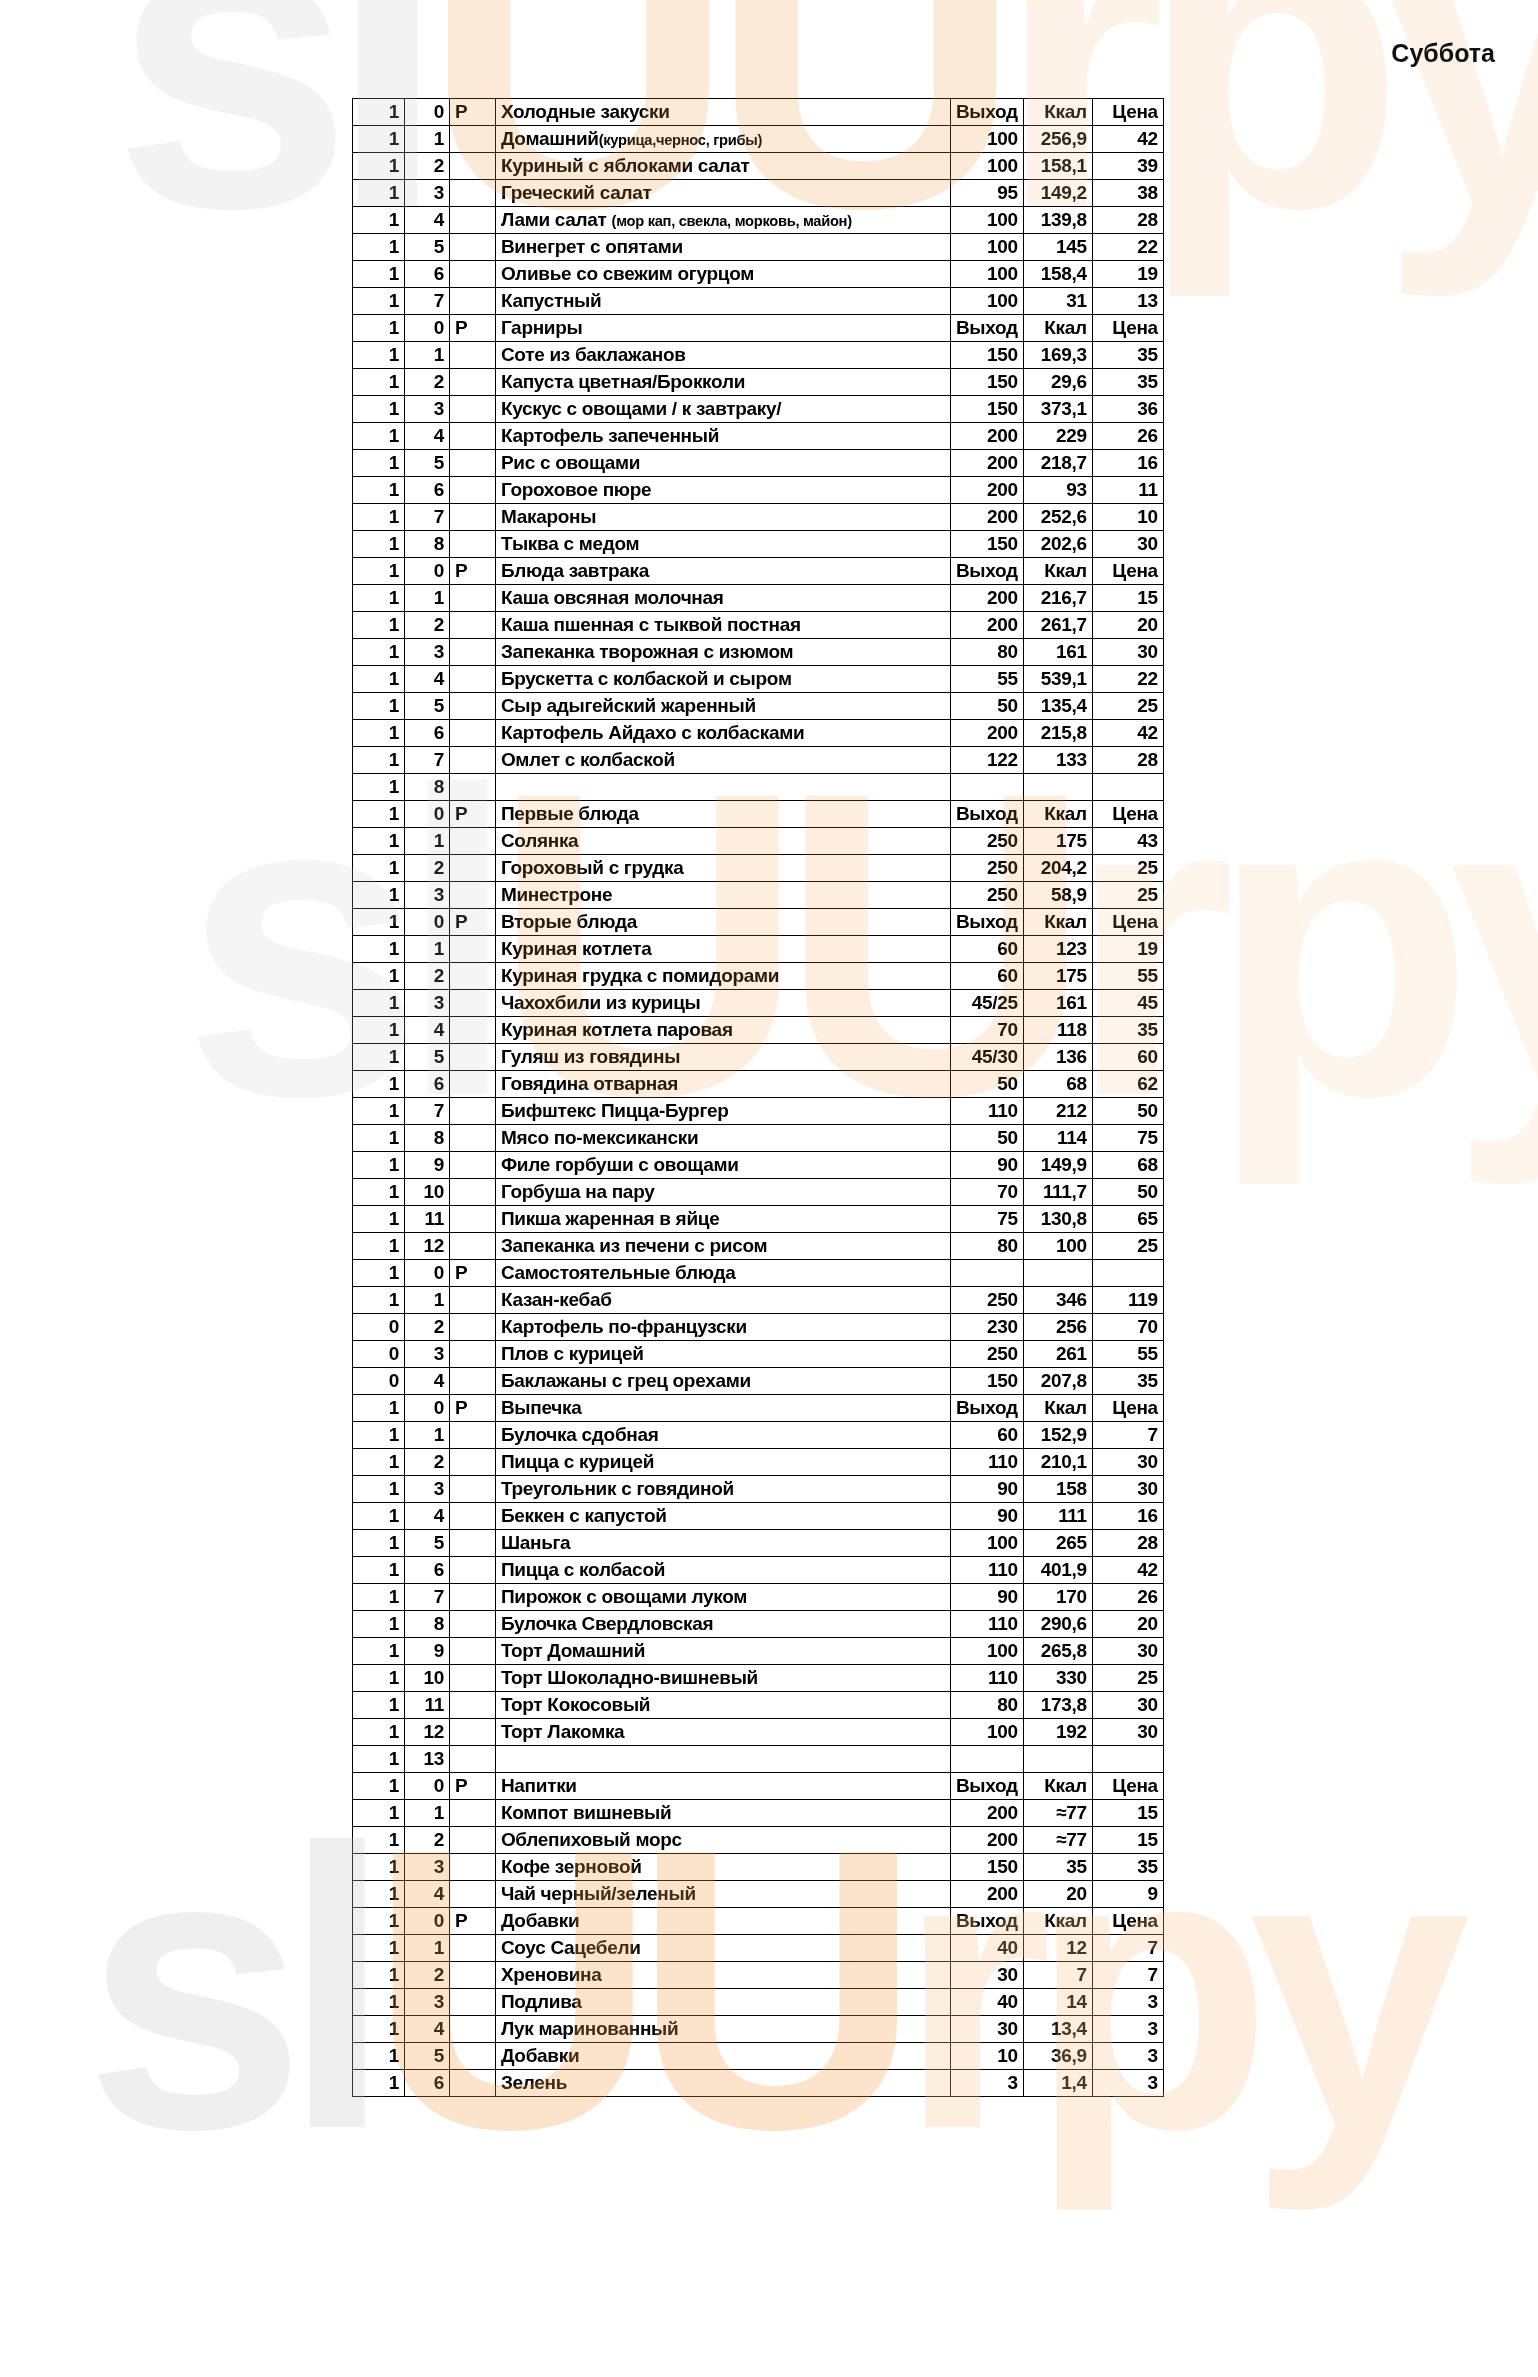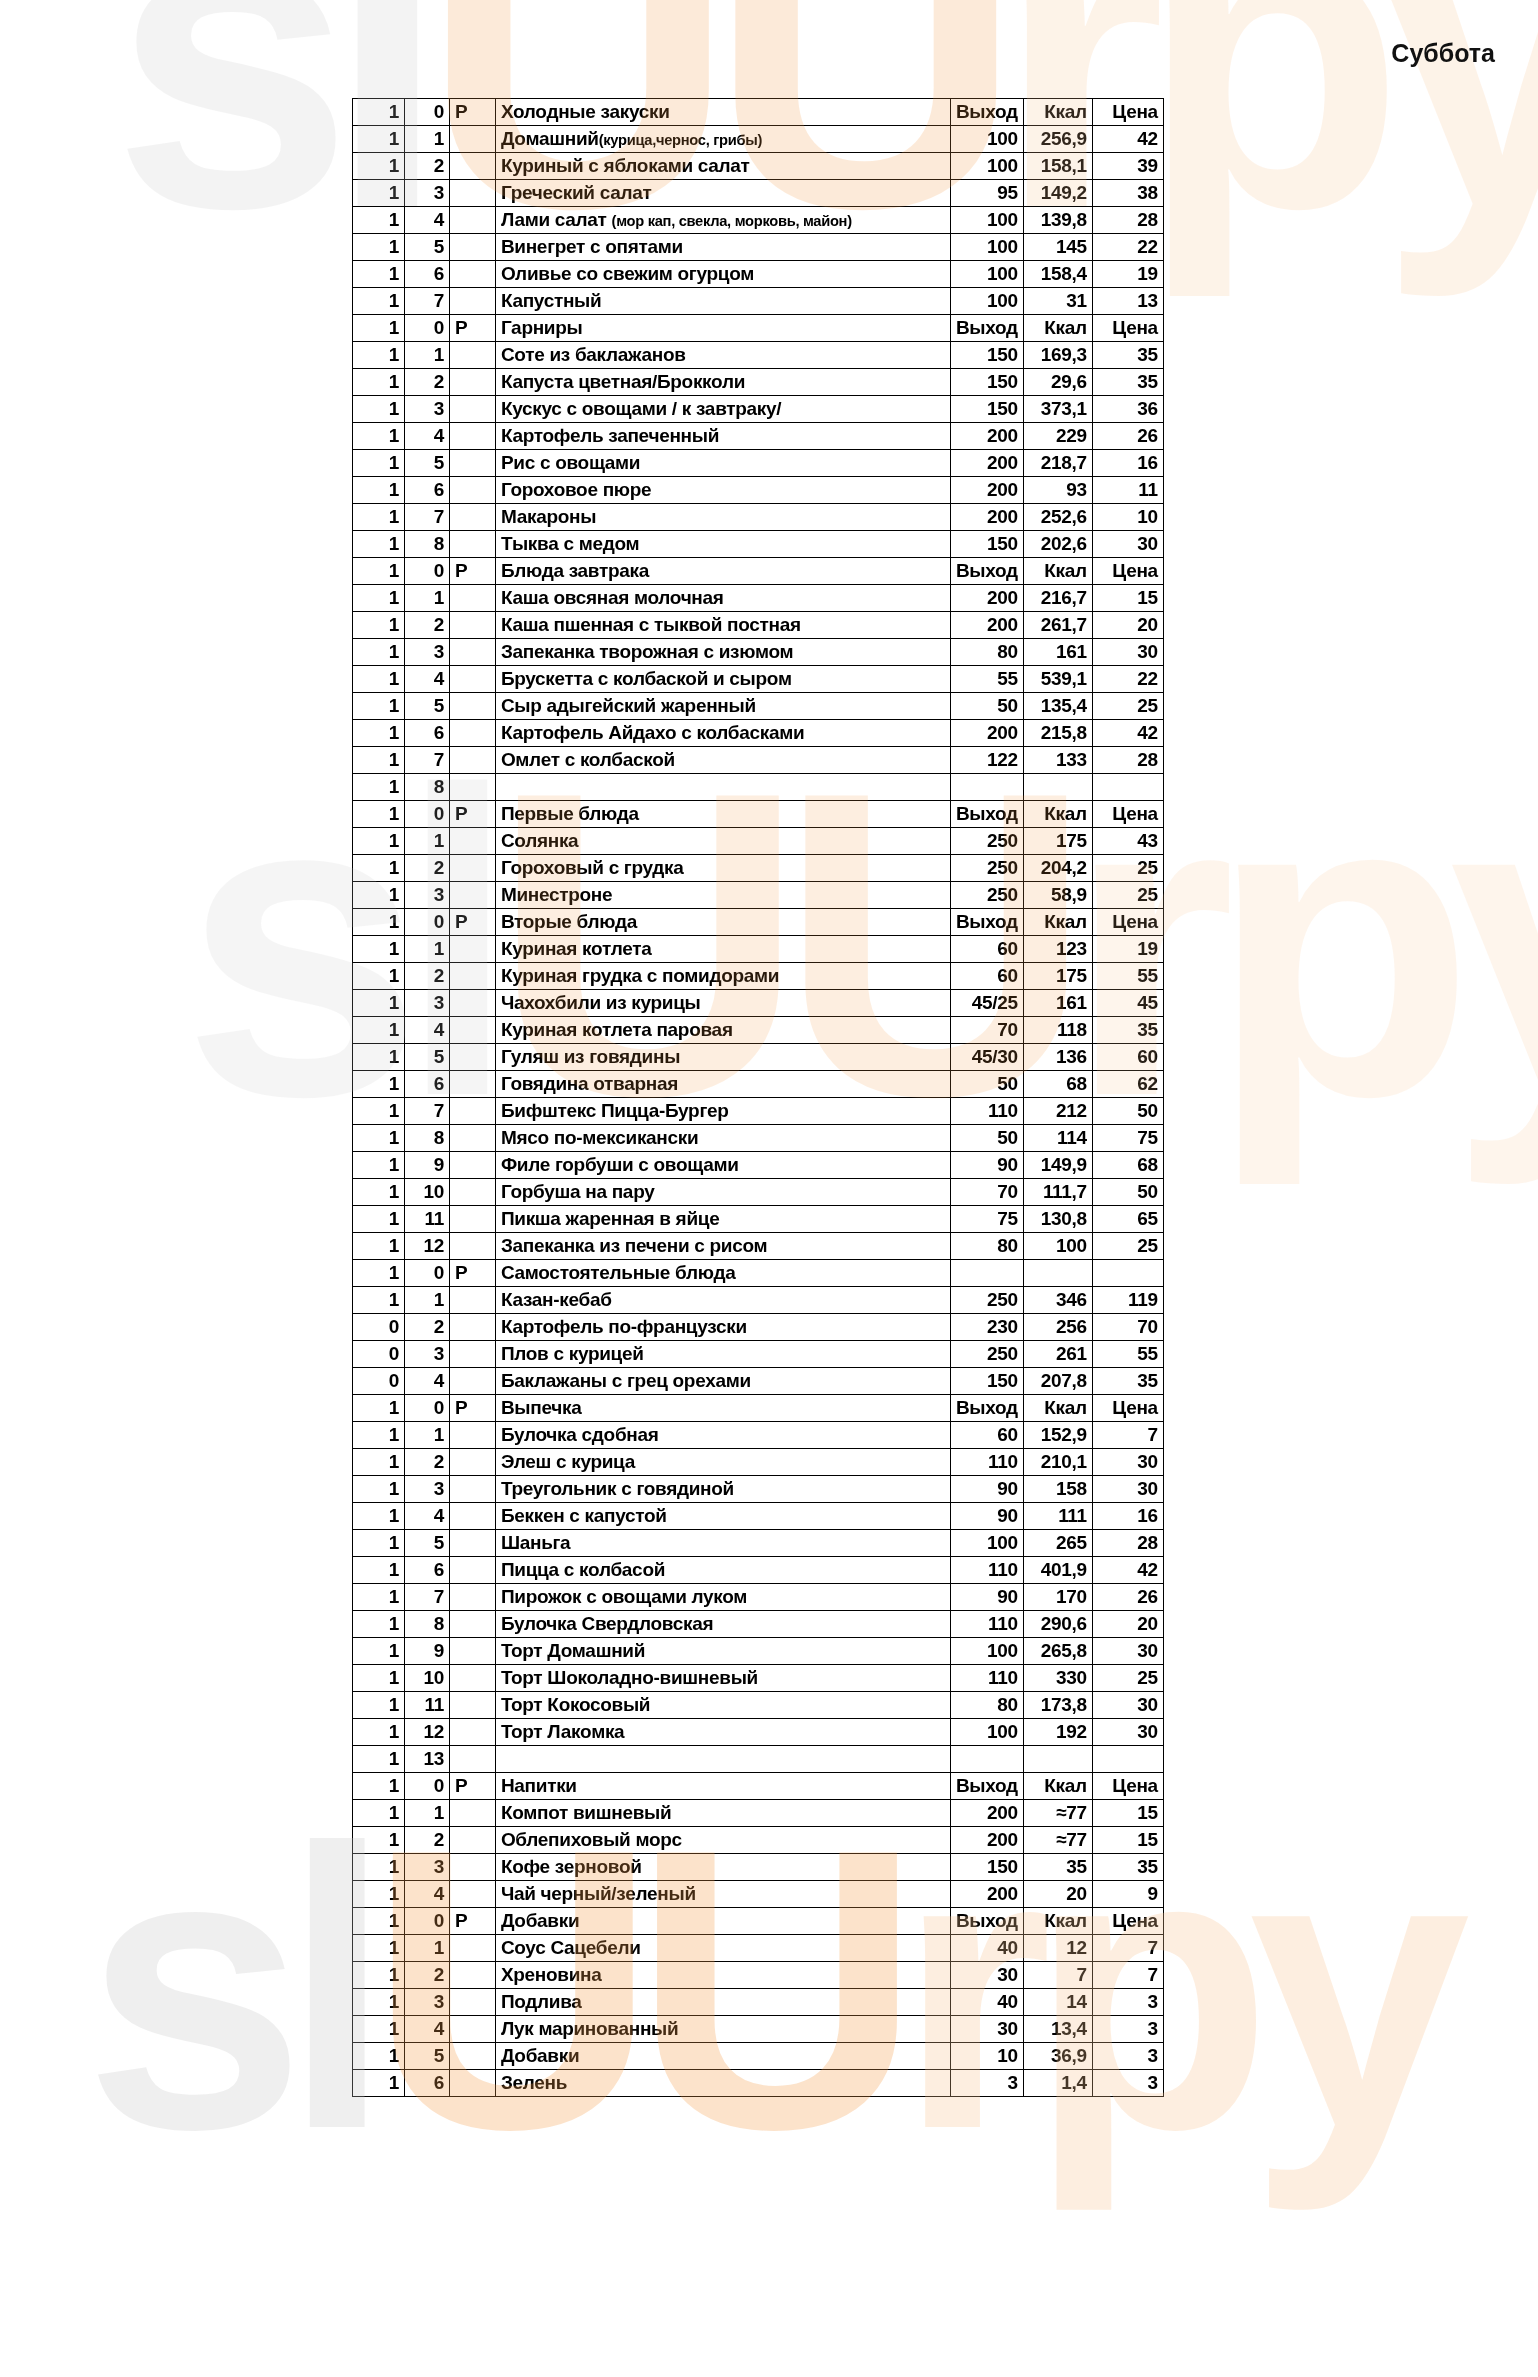--- a/index.html
+++ b/index.html
@@ -501,21 +501,21 @@
           <td class="c-p"></td>
           <td class="c-name"><span>Булочка сдобная</span></td>
           <td class="c-out">60</td>
           <td class="c-kcal">152,9</td>
           <td class="c-price">7</td>
         </tr>
         <tr>
           <td class="c-num">1</td>
           <td class="c-num">2</td>
           <td class="c-p"></td>
-          <td class="c-name"><span>Элеш с курица</span></td>
+          <td class="c-name"><span>Пицца с курицей</span></td>
           <td class="c-out">110</td>
           <td class="c-kcal">210,1</td>
           <td class="c-price">30</td>
         </tr>
         <tr>
           <td class="c-num">1</td>
           <td class="c-num">3</td>
           <td class="c-p"></td>
           <td class="c-name"><span>Треугольник с говядиной</span></td>
           <td class="c-out">90</td>

